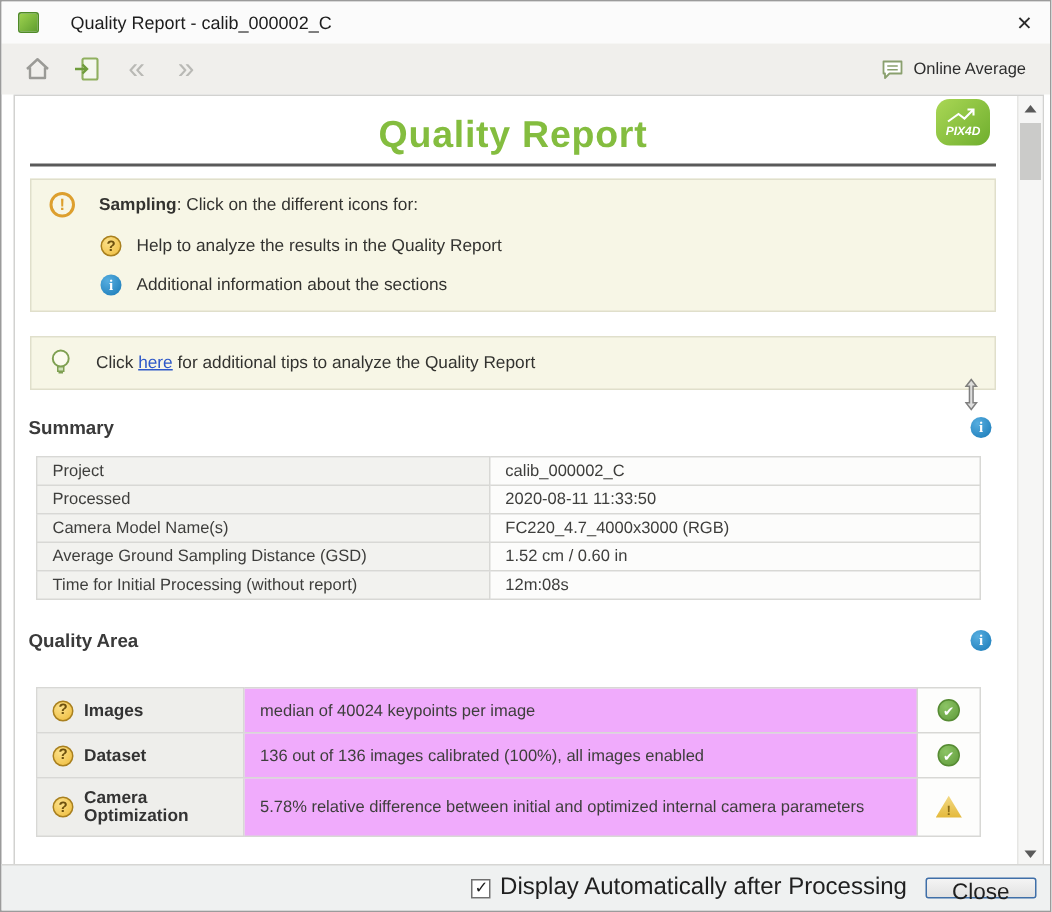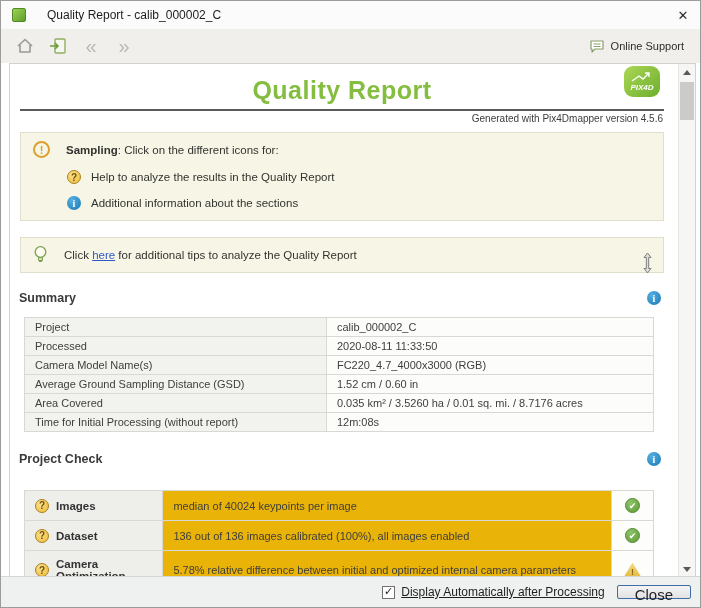--- a/index.html
+++ b/index.html
@@ -112,21 +112,21 @@
   .summary-table { width: calc(100% - 22px); margin: 12px 14px 0 8px; font-size: 11px; color: #3e3e3c; }
   .summary-table td { border: 1px solid #d8d8d5; padding: 3px 10px; height: 19px; }
   .summary-table td.lbl { width: 48%; background: #f2f2ef; }
   .summary-table td.val { background: #fcfcfb; }
 
   
   .qc-table { width: calc(100% - 22px); margin: 24px 14px 0 8px; font-size: 11px; color: #3e3e3c; }
   .qc-table td { border: 1px solid #d8d8d5; padding: 7px 10px; }
   .qc-table td.qc-lbl { width: 22%; background: #eeeeeb; }
   .qc-lbl-inner { display: flex; align-items: center; gap: 7px; font-weight: bold; color: #333333; font-size: 11.5px; }
-  .qc-table td.qc-desc { background: #eab308; }
+  .qc-table td.qc-desc { background: #f0abfc; }
   .qc-table td.qc-status { width: 42px; background: #fdfdfc; text-align: center; vertical-align: middle; }
 
   .status { display: inline-flex; align-items: center; justify-content: center; }
   .ok-badge {
     width: 15px; height: 15px; border-radius: 50%;
     background: radial-gradient(circle at 35% 30%, #8cc465, #5f9a3a);
     border: 1px solid #568b33; color: #ffffff; font-size: 9px;
     display: inline-flex; align-items: center; justify-content: center;
   }
   .warn-badge {
@@ -147,21 +147,21 @@
     background: #eff1f1; border-top: 1px solid #d6d6d4;
     display: flex; align-items: center; justify-content: flex-end; gap: 12px; padding-right: 9px;
   }
   .checkbox-wrap { display: flex; align-items: center; gap: 6px; }
   .checkbox {
     width: 13px; height: 13px; background: #ffffff; border: 1px solid #707070;
     display: flex; align-items: center; justify-content: center;
   }
   .checkbox .mark { display: none; font-size: 11px; color: #1b1b1b; margin-top: -2px; }
   .checkbox[data-checked="true"] .mark { display: block; }
-  .checkbox-label { font-size: 12px; color: #1f1f1f; text-decoration: underline; }
+  .checkbox-label { font-size: 16px; color: #1f1f1f; }
   .close-button {
     min-width: 56px; height: 14px; font-size: 15px; color: #1f1f1f;
     background: linear-gradient(#f4f4f4, #e2e2e2); border: 1px solid #3f6fa8; border-radius: 2px;
     padding: 0 17px; font-family: "Liberation Sans", sans-serif;
   }
 </style>
 </head>
 <body>
 
 <div class="window">
@@ -192,38 +192,37 @@
       </div>
       <div class="tool-btn">
         <span class="nav-glyph">»</span>
       </div>
     </div>
     <div class="support">
       <svg width="16" height="15" viewBox="0 0 16 15">
         <path d="M2 2 h12 v8 h-8 l-3 3 v-3 h-1 z" fill="#ffffff" stroke="#8aa06e" stroke-width="1.2" stroke-linejoin="round"></path>
         <path d="M4.5 5 h7 M4.5 7.5 h7" stroke="#8aa06e" stroke-width="1"></path>
       </svg>
-      <span class="support-label">Online Support</span>
+      <span class="support-label">Online Average</span>
     </div>
   </div>
 
   <div class="content">
     <div class="page">
 
       <div class="report-head">
         <div class="report-title">Quality Report</div>
         <div class="pix4d-logo">
           <svg class="logo-arrow" width="20" height="10" viewBox="0 0 20 10">
             <path d="M1 9 L8 4 L12 7 L18 1 M14 1 h4 v4" fill="none" stroke="#ffffff" stroke-width="1.4"></path>
           </svg>
           <span>PIX4D</span>
         </div>
       </div>
       <hr class="head-rule">
-      <div class="generated">Generated with Pix4Dmapper version 4.5.6</div>
 
       <div class="note-box important-box">
         <div class="imp-line1">
           <span class="important-icon">
             <span>!</span>
           </span>
           <span class="imp-text"><b>Sampling</b><span>: Click on the different icons for:</span></span>
         </div>
         <div class="imp-sub">
           <span class="help-icon">
@@ -267,32 +266,28 @@
           </tr>
           <tr>
             <td class="lbl">Camera Model Name(s)</td>
             <td class="val">FC220_4.7_4000x3000 (RGB)</td>
           </tr>
           <tr>
             <td class="lbl">Average Ground Sampling Distance (GSD)</td>
             <td class="val">1.52 cm / 0.60 in</td>
           </tr>
           <tr>
-            <td class="lbl">Area Covered</td>
-            <td class="val">0.035 km² / 3.5260 ha / 0.01 sq. mi. / 8.7176 acres</td>
-          </tr>
-          <tr>
             <td class="lbl">Time for Initial Processing (without report)</td>
             <td class="val">12m:08s</td>
           </tr>
         </tbody>
       </table>
 
       <div class="section-head qc-head">
-        <span class="section-title">Project Check</span>
+        <span class="section-title">Quality Area</span>
         <span class="info-icon">
           <span>i</span>
         </span>
       </div>
 
       <table class="qc-table">
         <tbody>
           <tr>
             <td class="qc-lbl">
               <span class="qc-lbl-inner">

